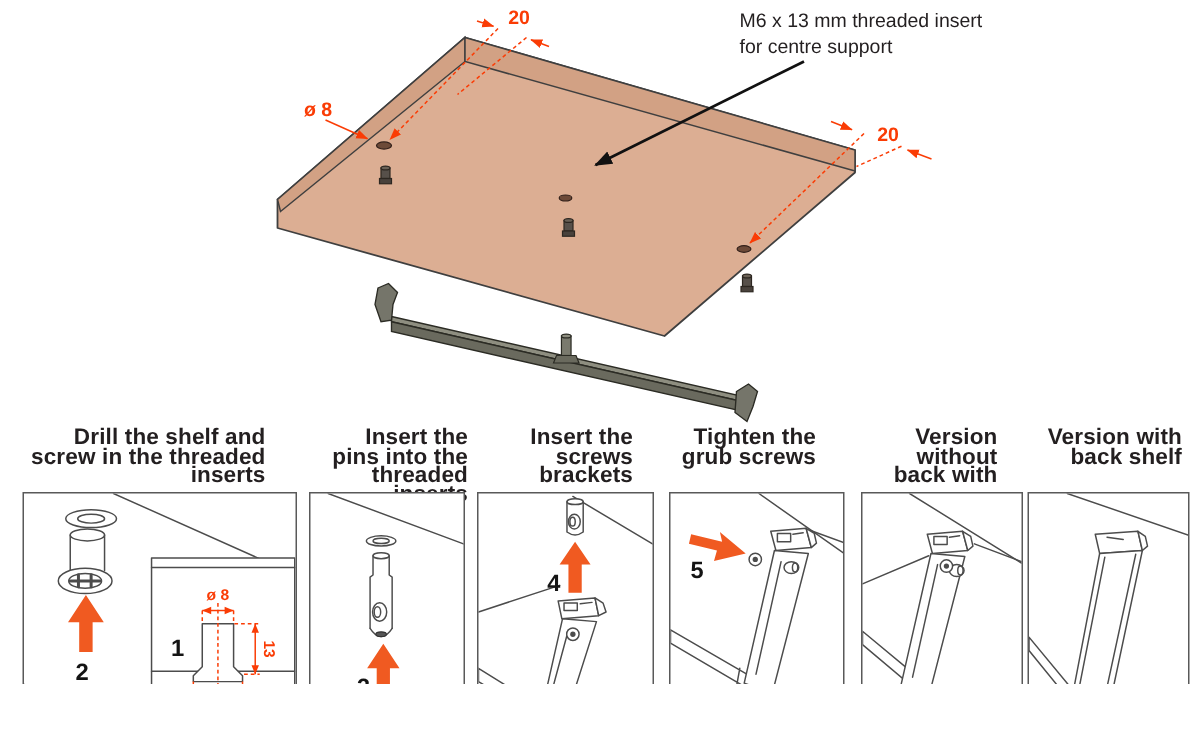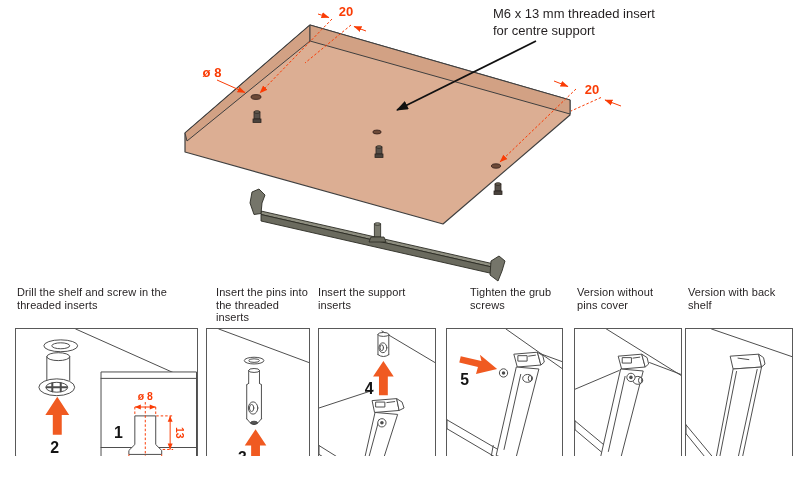--- a/index.html
+++ b/index.html
@@ -1,31 +1,31 @@
 <!DOCTYPE html>
 <html><head>
 <meta charset="utf-8">
 <style>
   html,body{margin:0;padding:0;background:#fff;}
   .stage{position:relative;width:800px;height:456px;background:#fff;overflow:hidden;
-         font-family:"Liberation Sans",sans-serif;}
+         font-family:"Liberation Sans",sans-serif;text-align:right;}
   .topsvg{position:absolute;left:0;top:0;}
   svg text{font-family:"Liberation Sans",sans-serif;}
   .lbl{font-size:13px;fill:#231f20;}
   .rt2{fill:#fa3c05;font-weight:bold;font-size:13px;}
   .rt{fill:#fa3c05;font-weight:bold;font-size:10.5px;}
   .r{stroke:#fa3c05;fill:none;stroke-width:1;}
   .rd{stroke-dasharray:2.5 2;}
   .rf{fill:#fa3c05;}
   .k{stroke:#4c4c4c;fill:none;stroke-width:1;stroke-linecap:round;stroke-linejoin:round;}
   .k2{stroke:#4c4c4c;fill:none;stroke-width:2;stroke-linecap:round;}
   .kw{fill:#fff;stroke:#4c4c4c;stroke-width:1;stroke-linejoin:round;}
   .oa{fill:#f05a21;}
   .sn{font-weight:bold;font-size:16px;fill:#141414;}
-  .cap{position:absolute;top:286px;font-size:11px;line-height:12.5px;font-weight:400;
+  .cap{position:absolute;top:286px;font-size:15px;line-height:12.5px;font-weight:700;
        color:#231f20;letter-spacing:.1px;}
   .panel{position:absolute;top:328px;height:160px;border:1px solid #595959;
          background:#fff;box-sizing:border-box;}
   .panel svg{display:block;width:100%;height:100%;}
 </style>
 </head>
 <body>
 
 <div class="stage">
 
@@ -97,23 +97,23 @@
       <path d="M252,192 L259,189 L265,195 L262,203 L261,213.5 L254,214.5 L250,203 Z" fill="#75756a" stroke="#2b2b24" stroke-width="0.9"></path>
       <path d="M491,261 L499,256 L505,261 L502,271 L498,281 L490,275 Z" fill="#75756a" stroke="#2b2b24" stroke-width="0.9"></path>
       <rect x="374.3" y="224" width="6.4" height="13" fill="#7a7a6e" stroke="#2b2b24" stroke-width="0.8"></rect>
       <ellipse cx="377.5" cy="224" rx="3.2" ry="1.3" fill="#8e8e80" stroke="#2b2b24" stroke-width="0.8"></ellipse>
       <polygon points="371,237 384,237 386,242 369,242" fill="#6a6a5e" stroke="#2b2b24" stroke-width="0.8"></polygon>
     </g>
   </svg>
 
   <div class="cap" style="left:17px;width:160px">Drill the shelf and screw in the threaded inserts</div>
   <div class="cap" style="left:216px;width:96px">Insert the pins into the threaded inserts</div>
-  <div class="cap" style="left:318px;width:104px">Insert the support inserts</div>
-  <div class="cap" style="left:470px;width:94px">Tighten the grub screws</div>
-  <div class="cap" style="left:577px;width:88px">Version without pins cover</div>
+  <div class="cap" style="left:318px;width:104px">Insert the screws brackets</div>
+  <div class="cap" style="left:450px;width:94px">Tighten the grub screws</div>
+  <div class="cap" style="left:577px;width:88px">Version without back with</div>
   <div class="cap" style="left:688px;width:100px">Version with back shelf</div>
 
   <div class="panel" style="left:15px;width:183px">
     <svg viewBox="0 0 182 160" preserveAspectRatio="none">
       <line class="k" x1="60" y1="0" x2="160" y2="45"></line>
       <line class="k" x1="0" y1="129" x2="85" y2="139"></line>
       <g>
         <ellipse class="kw" cx="45" cy="17" rx="17" ry="6"></ellipse>
         <ellipse class="kw" cx="45" cy="17" rx="9" ry="3"></ellipse>
       </g>

